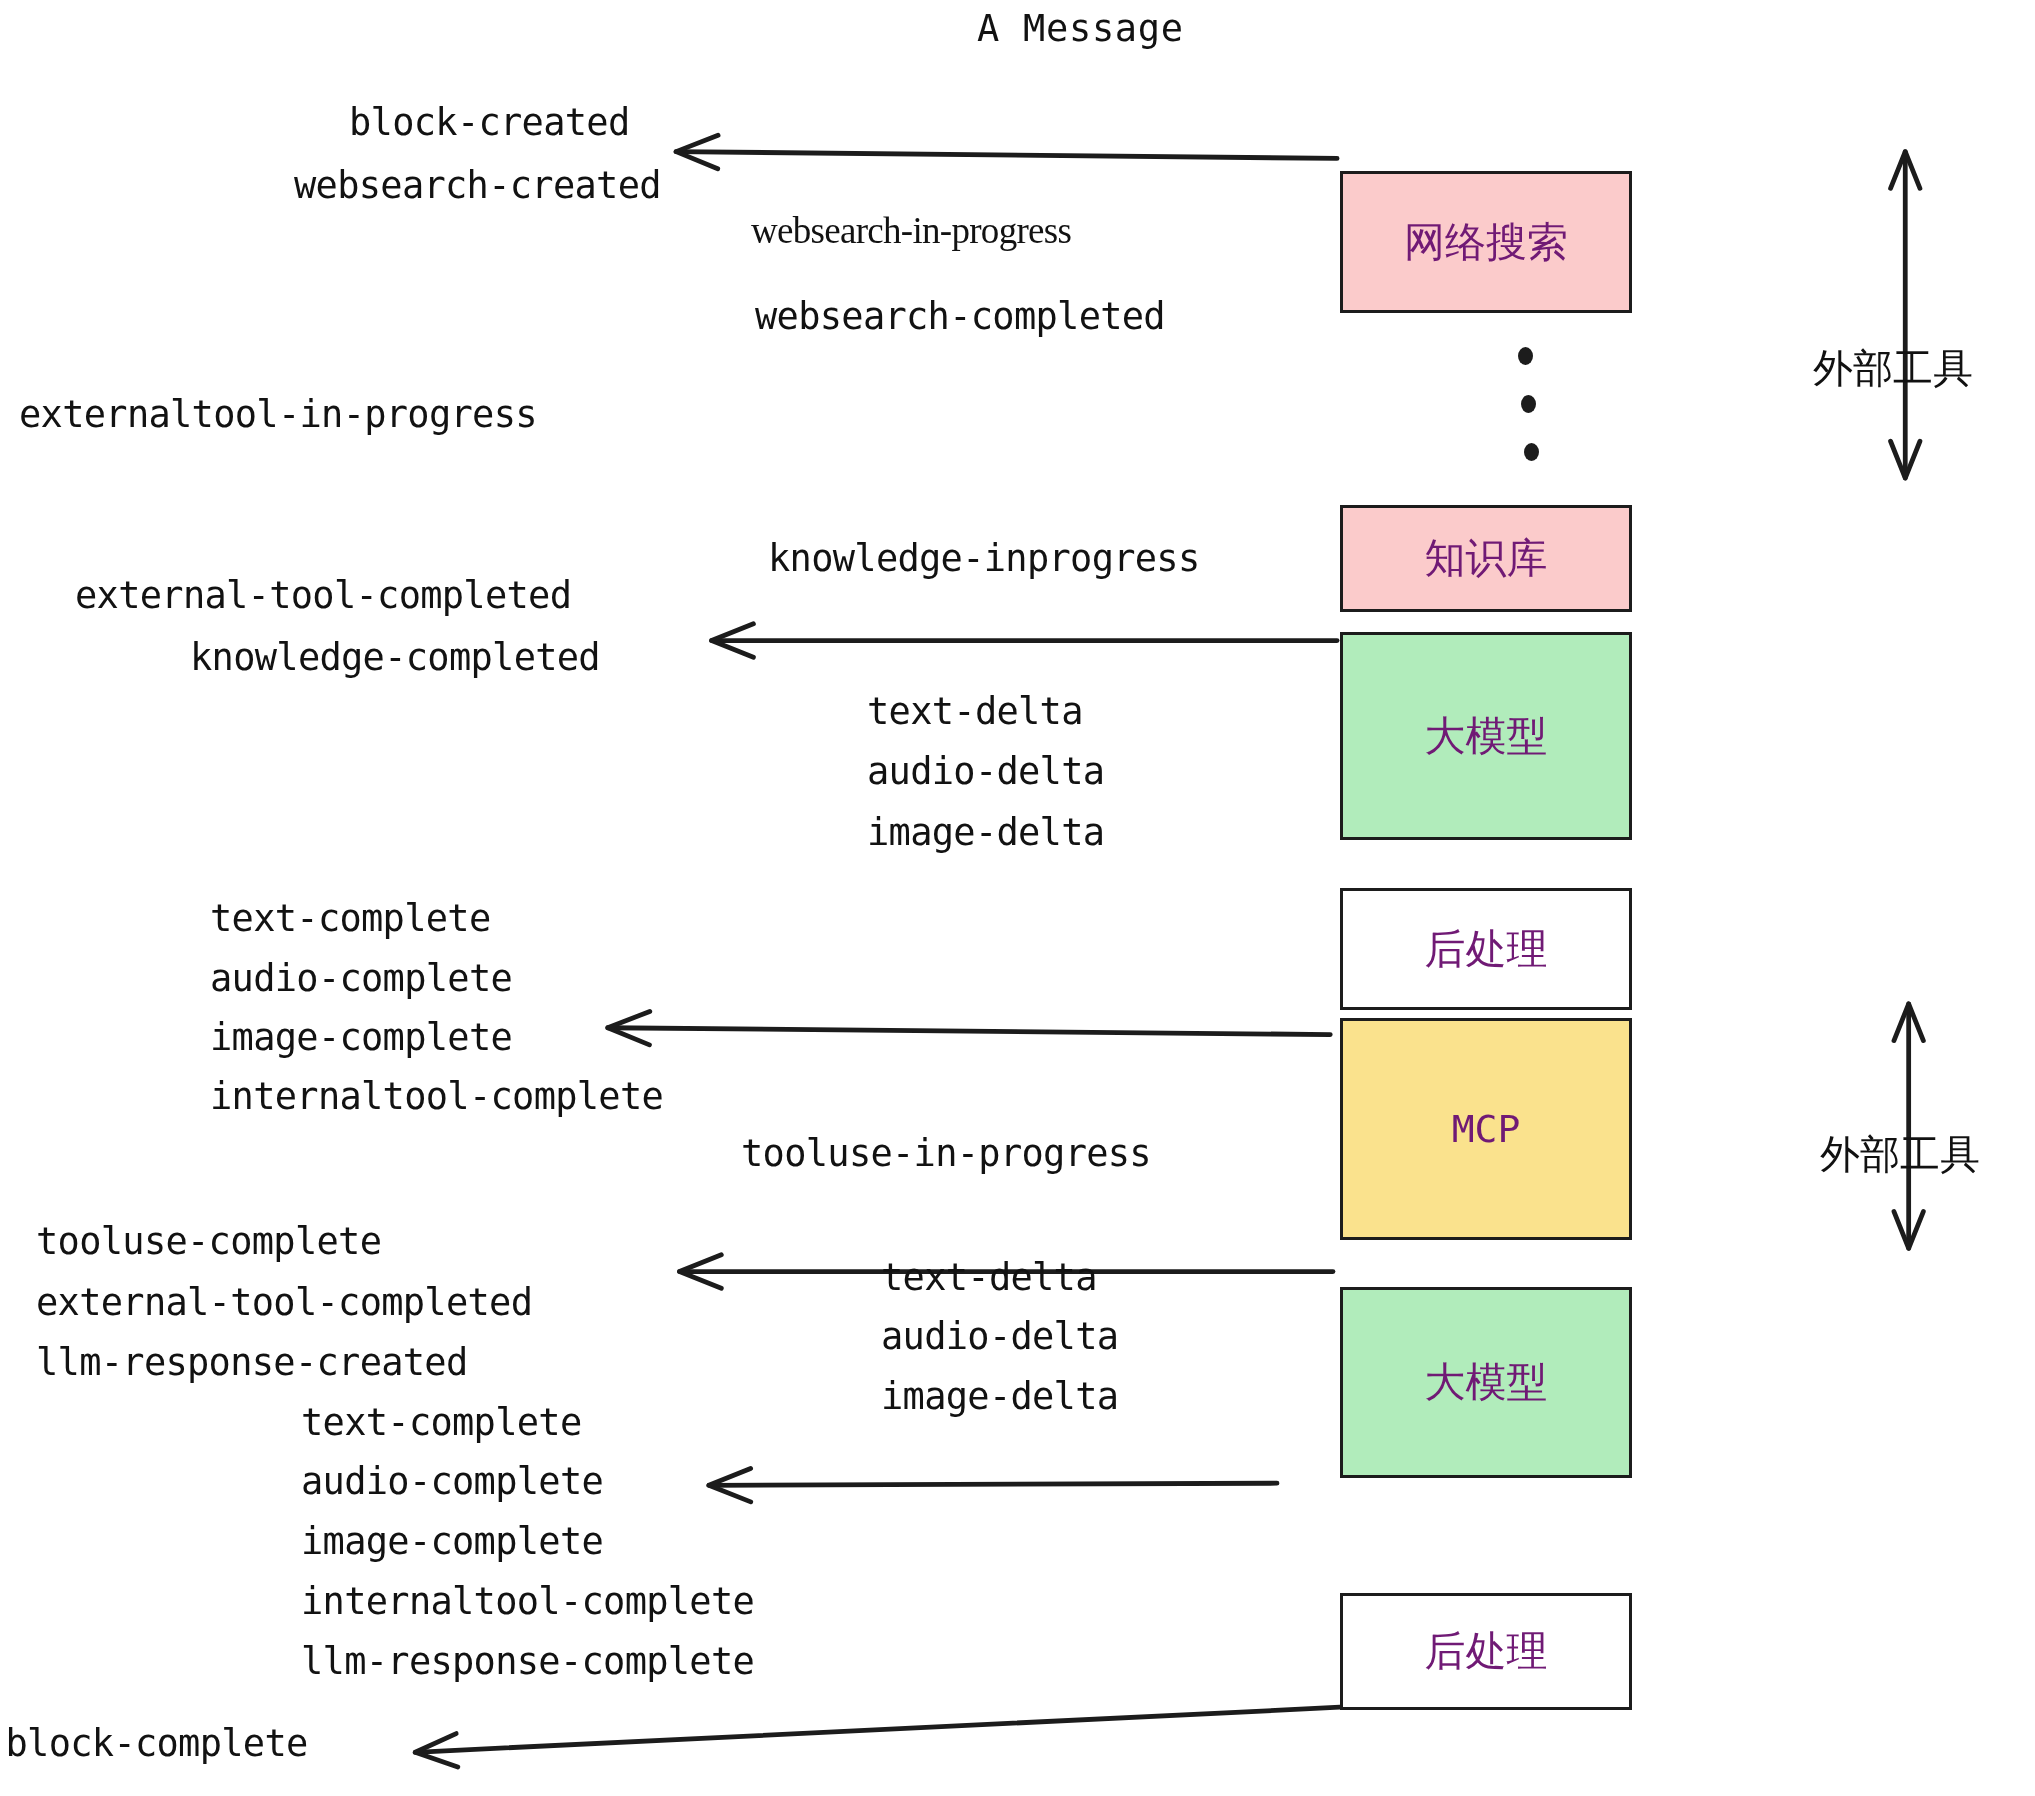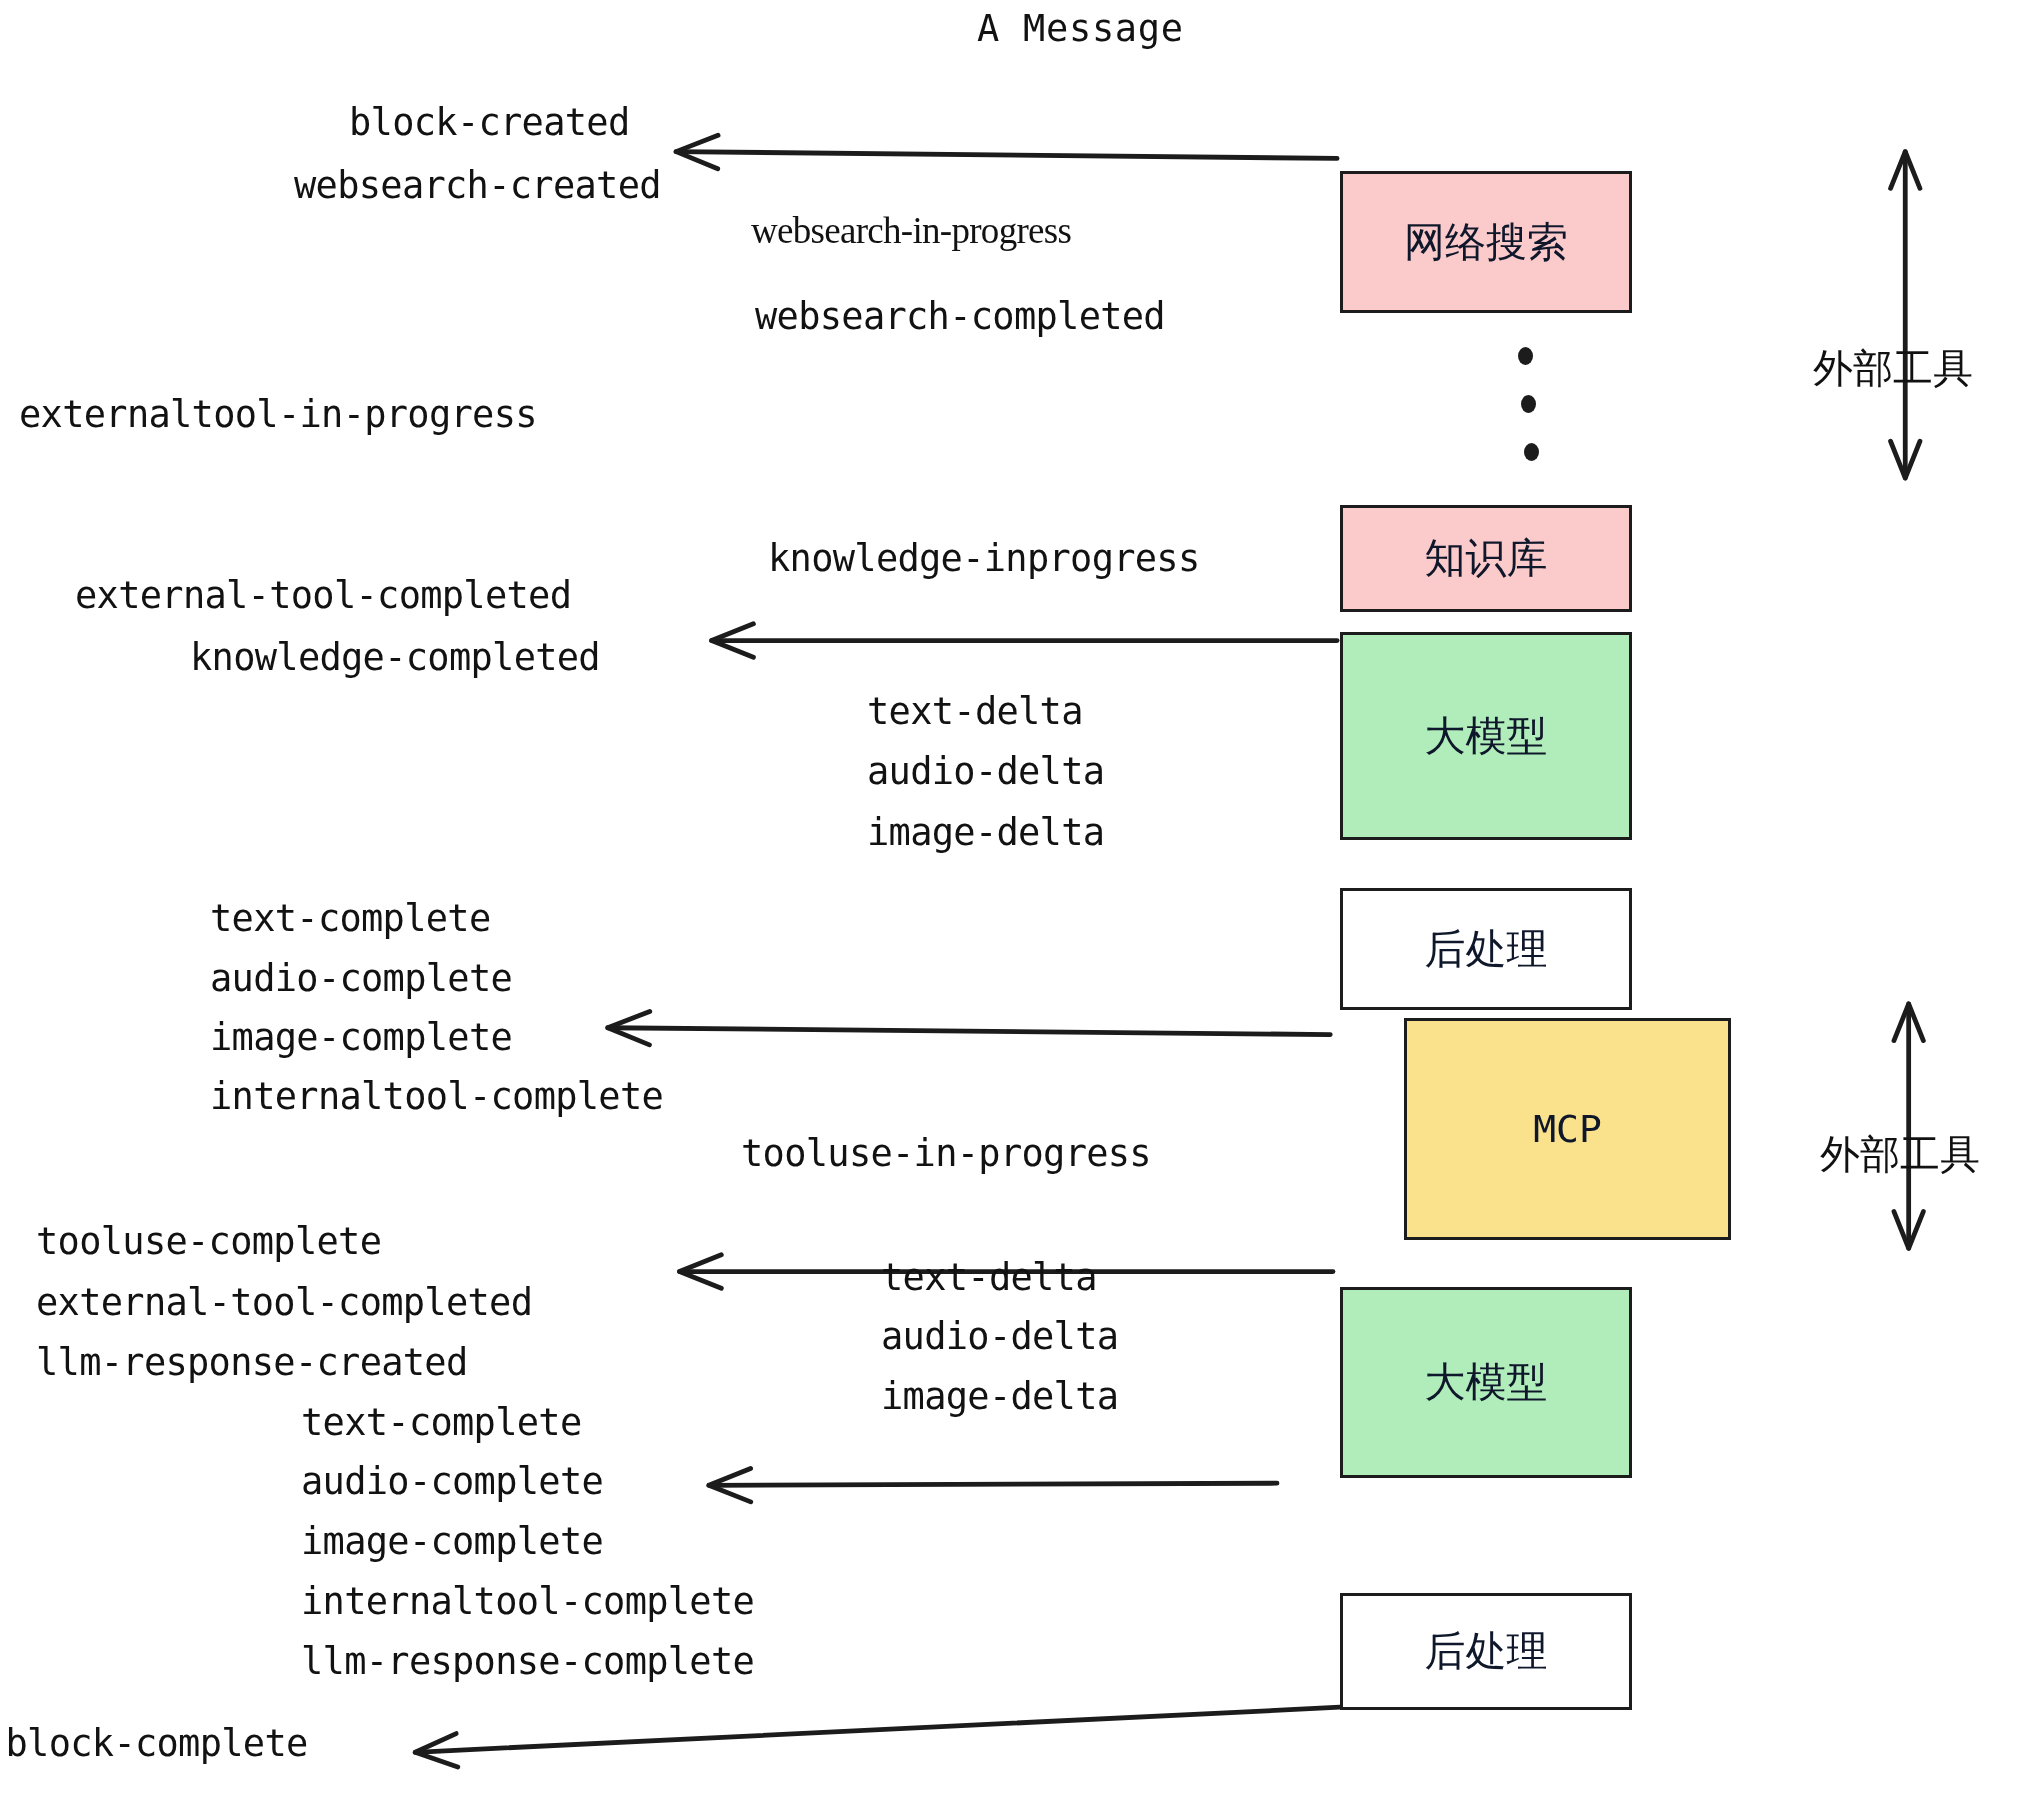--- a/index.html
+++ b/index.html
@@ -34,21 +34,21 @@
   }
   .box {
     position: absolute;
     box-sizing: border-box;
     border: 3.4px solid #1c1c1c;
     display: flex;
     align-items: center;
     justify-content: center;
     font-family: "DejaVu Sans", sans-serif;
     font-size: 41px;
-    color: #0f172a;
+    color: #701a75;
   }
   .box.mono {
     font-family: "DejaVu Sans Mono", monospace;
     font-size: 38px;
   }
   .zone-label {
     position: absolute;
     font-family: "DejaVu Sans", sans-serif;
     font-size: 40px;
     color: #111111;
@@ -108,21 +108,21 @@
       </div>
       <div class="box" style="left: 1340px; top: 505px; width: 292px; height: 107px; background: rgb(251, 203, 203);">
         <span>知识库</span>
       </div>
       <div class="box" style="left: 1340px; top: 632px; width: 292px; height: 208px; background: rgb(177, 236, 187);">
         <span>大模型</span>
       </div>
       <div class="box" style="left: 1340px; top: 888px; width: 292px; height: 122px; background: rgb(255, 255, 255);">
         <span>后处理</span>
       </div>
-      <div class="box mono" style="left: 1404px; top: 1018px; width: 327px; height: 222px; background: rgb(250, 226, 141);">
+      <div class="box mono" style="left: 1340px; top: 1018px; width: 292px; height: 222px; background: rgb(250, 226, 141);">
         <span>MCP</span>
       </div>
       <div class="box" style="left: 1340px; top: 1287px; width: 292px; height: 191px; background: rgb(177, 236, 187);">
         <span>大模型</span>
       </div>
       <div class="box" style="left: 1340px; top: 1593px; width: 292px; height: 117px; background: rgb(255, 255, 255);">
         <span>后处理</span>
       </div>
     </div>
   <div id="events-layer">

